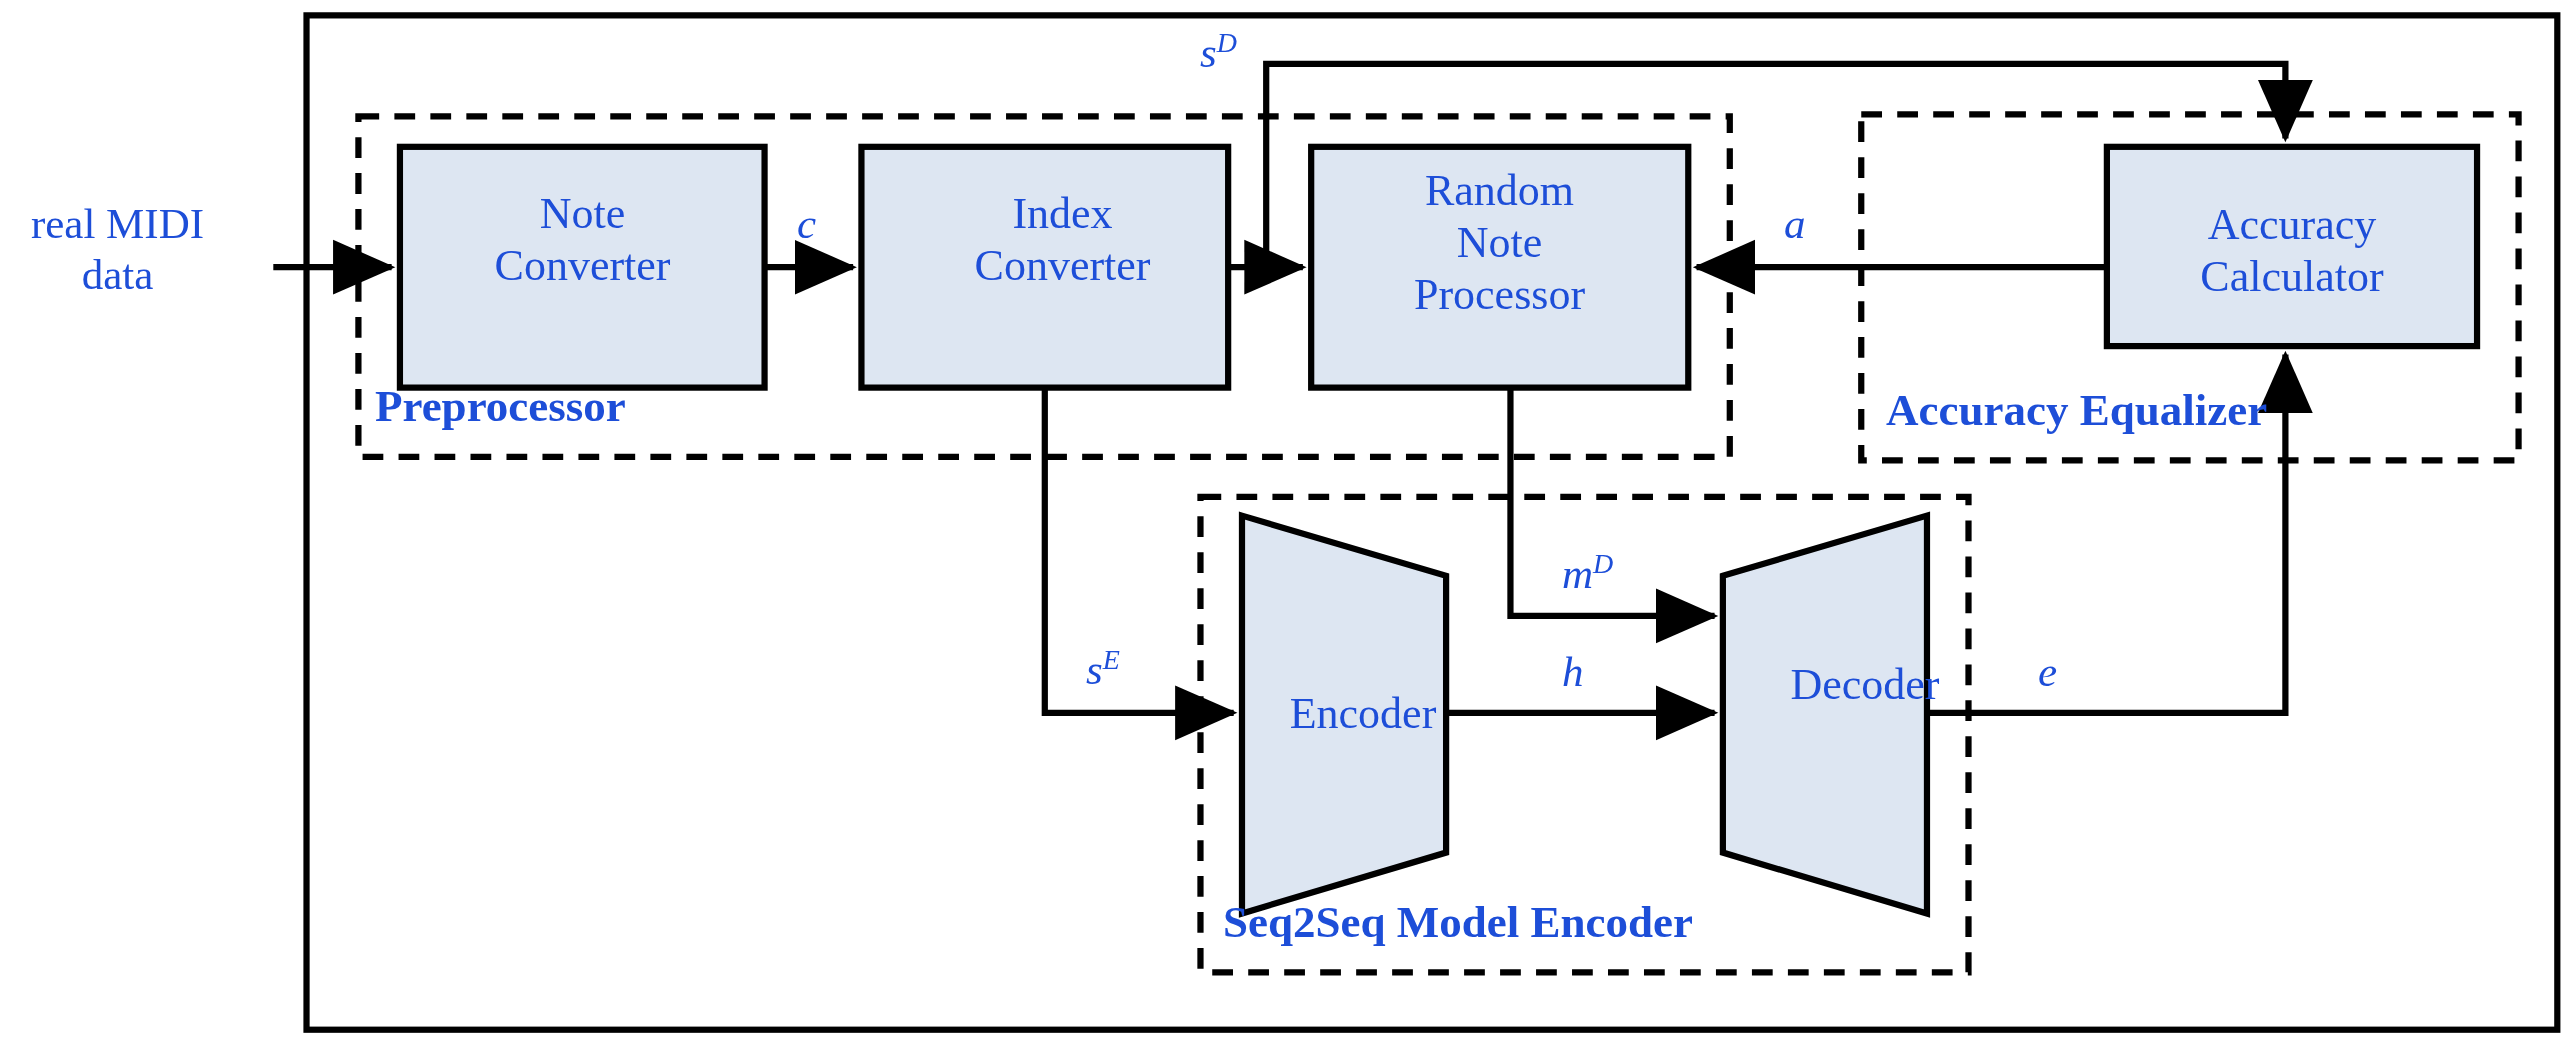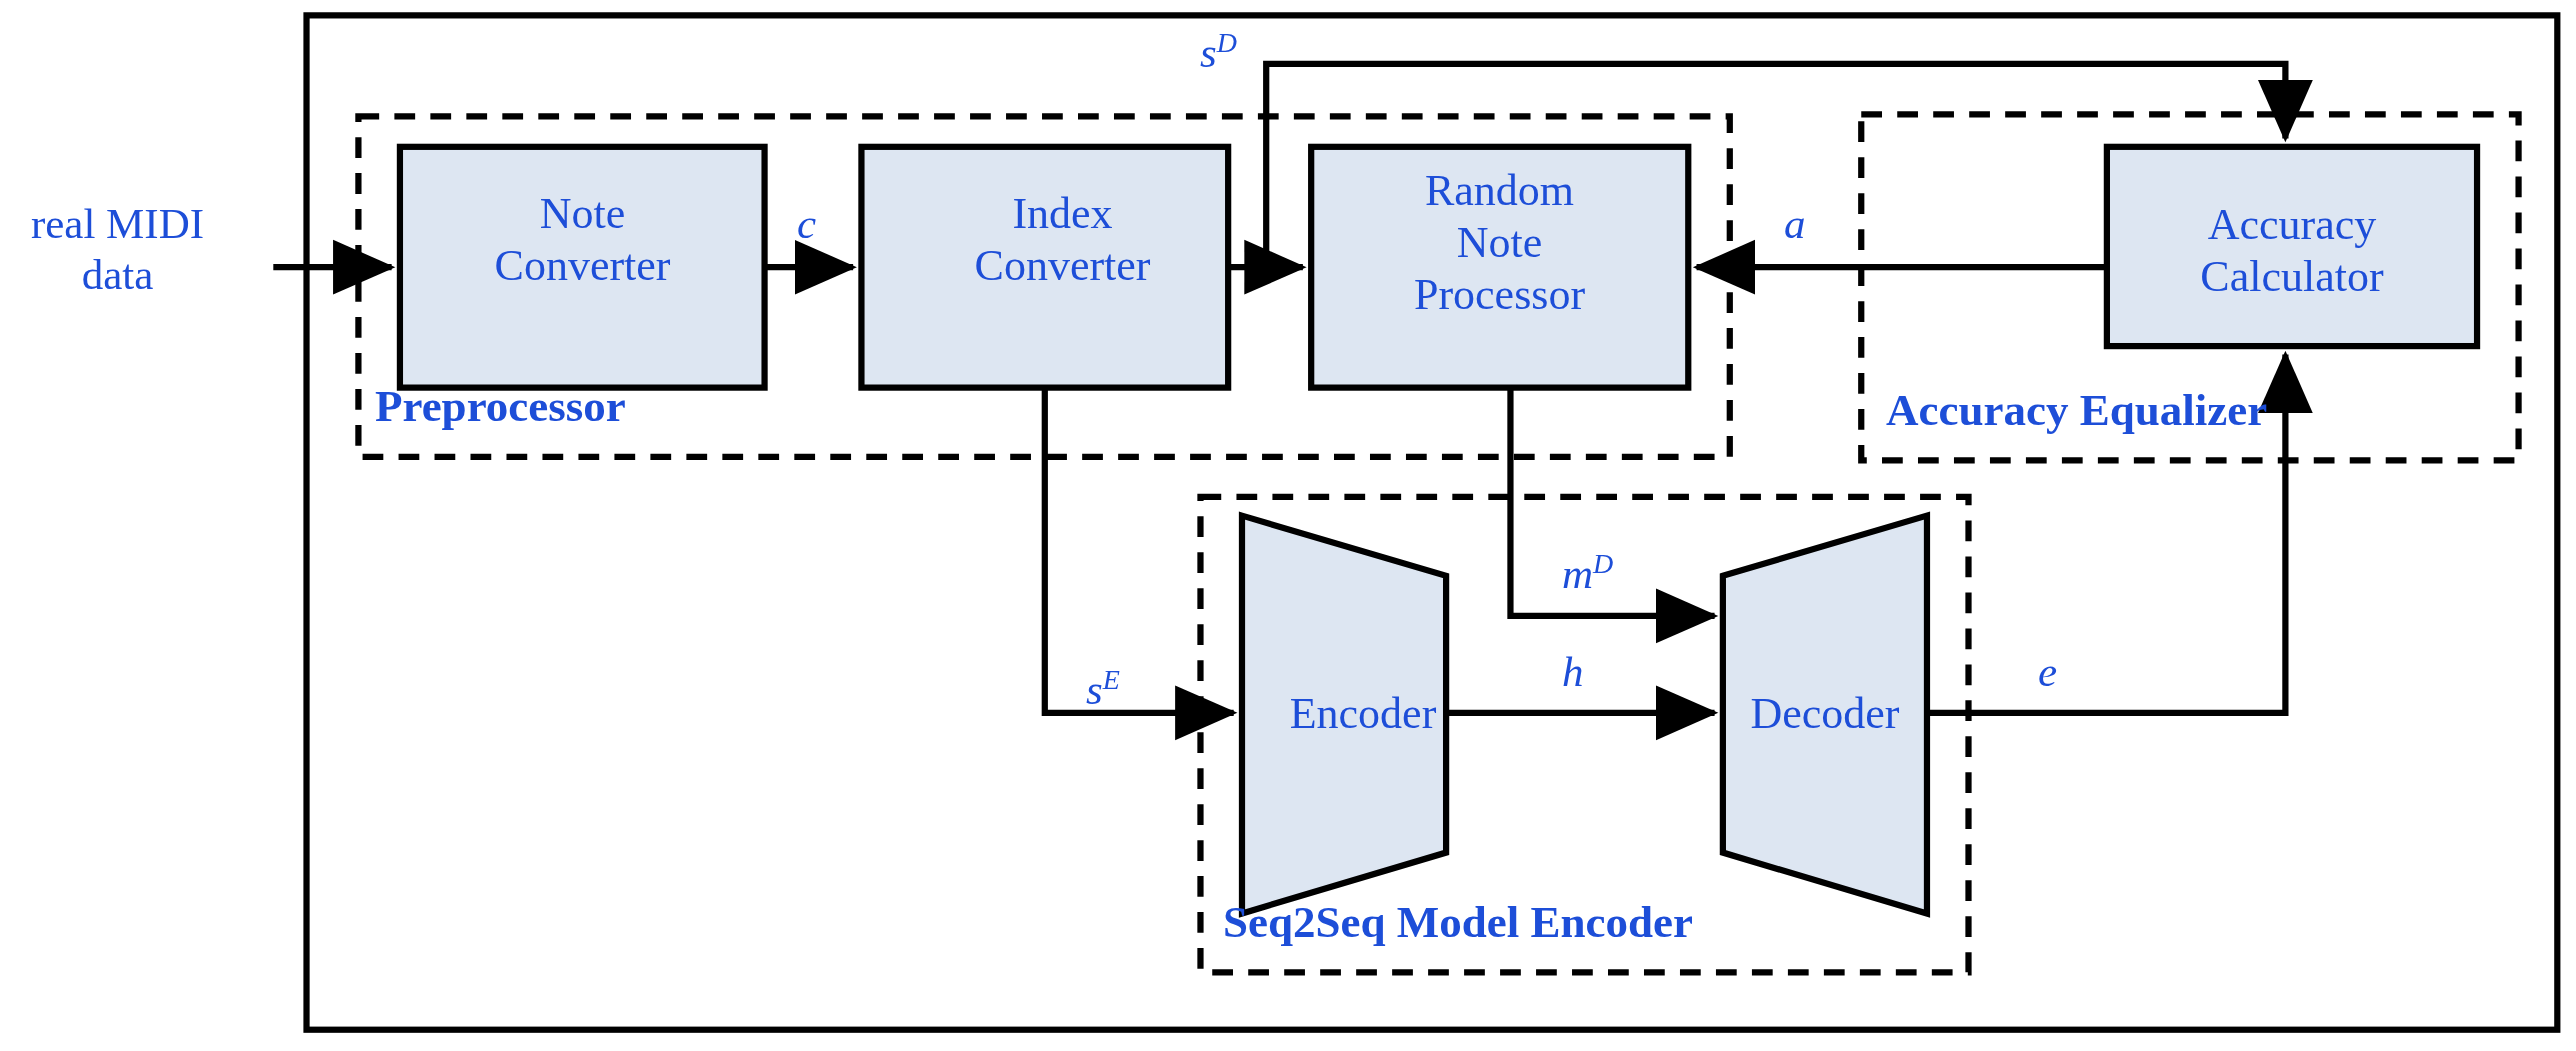--- a/index.html
+++ b/index.html
@@ -59,31 +59,31 @@
     <polygon points="2490,832 2785,745 2785,1320 2490,1232" fill="#DDE6F2" stroke="#000" stroke-width="9" stroke-linejoin="miter"></polygon>
   </svg>
 
   <div class="lbl iotext" style="left:-3.5px;top:199px;width:242px;"><div>real MIDI</div><div>data</div></div>
 
   <div class="lbl boxlabel" style="left:400px;top:188px;width:365px;"><div>Note</div><div>Converter</div></div>
   <div class="lbl boxlabel" style="left:879px;top:188px;width:367px;"><div>Index</div><div>Converter</div></div>
   <div class="lbl boxlabel" style="left:1311px;top:165px;width:377px;"><div>Random</div><div>Note</div><div>Processor</div></div>
   <div class="lbl boxlabel" style="left:2107px;top:199px;width:370px;"><div>Accuracy</div><div>Calculator</div></div>
   <div class="lbl boxlabel" style="left:1239px;top:688px;width:208px;padding-left:20px;">Encoder</div>
-  <div class="lbl boxlabel" style="left:1721px;top:688px;width:208px;">Decoder</div>
+  <div class="lbl boxlabel" style="left:1721px;top:659px;width:208px;padding-left:40px;">Decoder</div>
 
   <div class="lbl grouplabel" style="left:375px;top:380px;">Preprocessor</div>
   <div class="lbl grouplabel" style="left:1886px;top:384px;">Accuracy Equalizer</div>
   <div class="lbl grouplabel" style="left:1223px;top:896px;">Seq2Seq Model Encoder</div>
 
   <div class="lbl sym" style="left:797px;top:199px;"><span>c</span></div>
 
   <div class="lbl sym" style="left:1200px;top:26px;"><span>s</span><span class="sup">D</span></div>
 
-  <div class="lbl sym" style="left:1086px;top:663px;font-family:Liberation Serif, serif;"><span>s</span><span class="sup">E</span></div>
+  <div class="lbl sym" style="left:1086px;top:643px;font-family:Liberation Serif, serif;"><span>s</span><span class="sup">E</span></div>
 
   <div class="lbl sym" style="left:1562px;top:547px;"><span>m</span><span class="sup">D</span></div>
 
   <div class="lbl sym" style="left:1562px;top:647px;"><span>h</span></div>
 
   <div class="lbl sym" style="left:2038px;top:647px;"><span>e</span></div>
 
   <div class="lbl sym" style="left:1784px;top:199px;"><span>a</span></div>
 
 </div>

